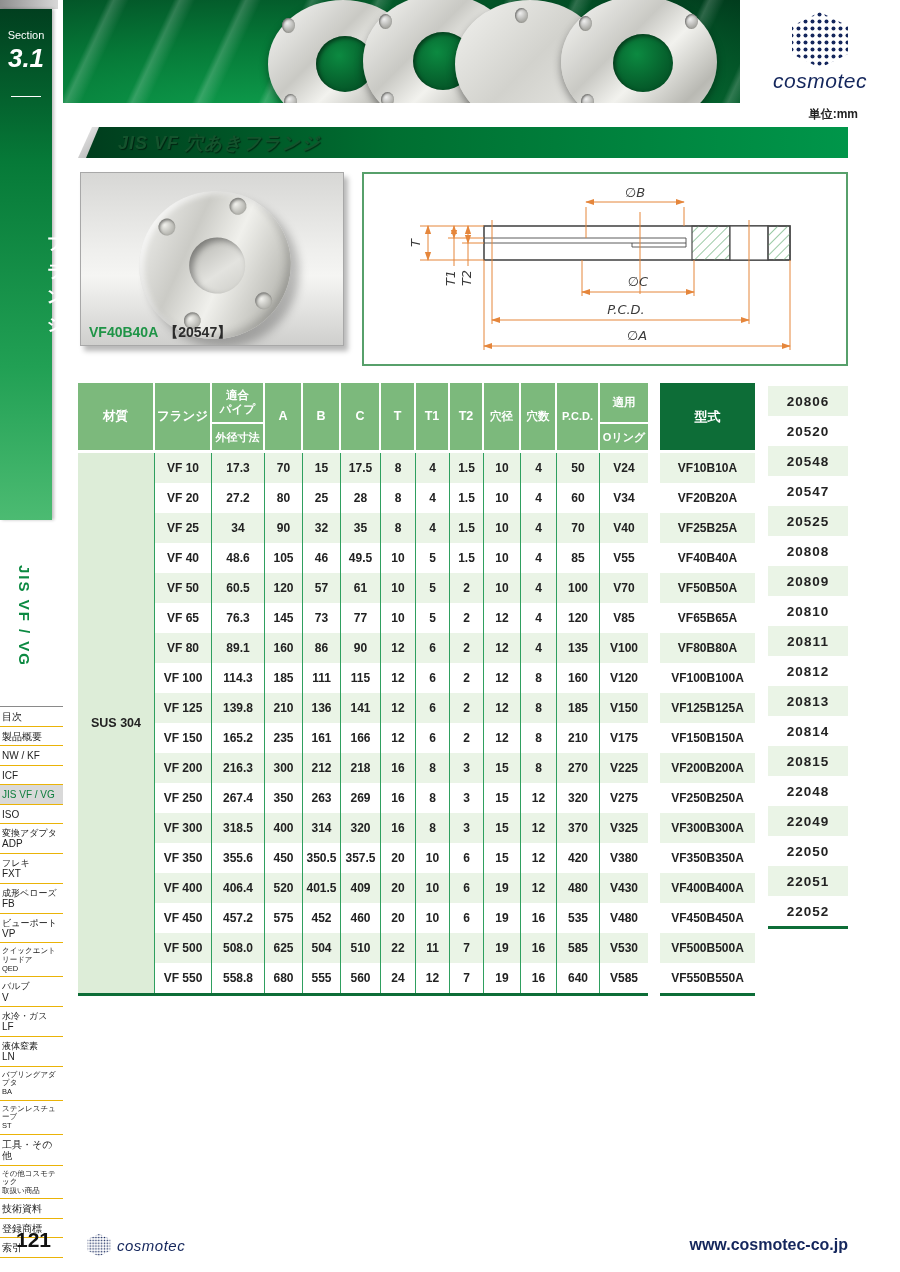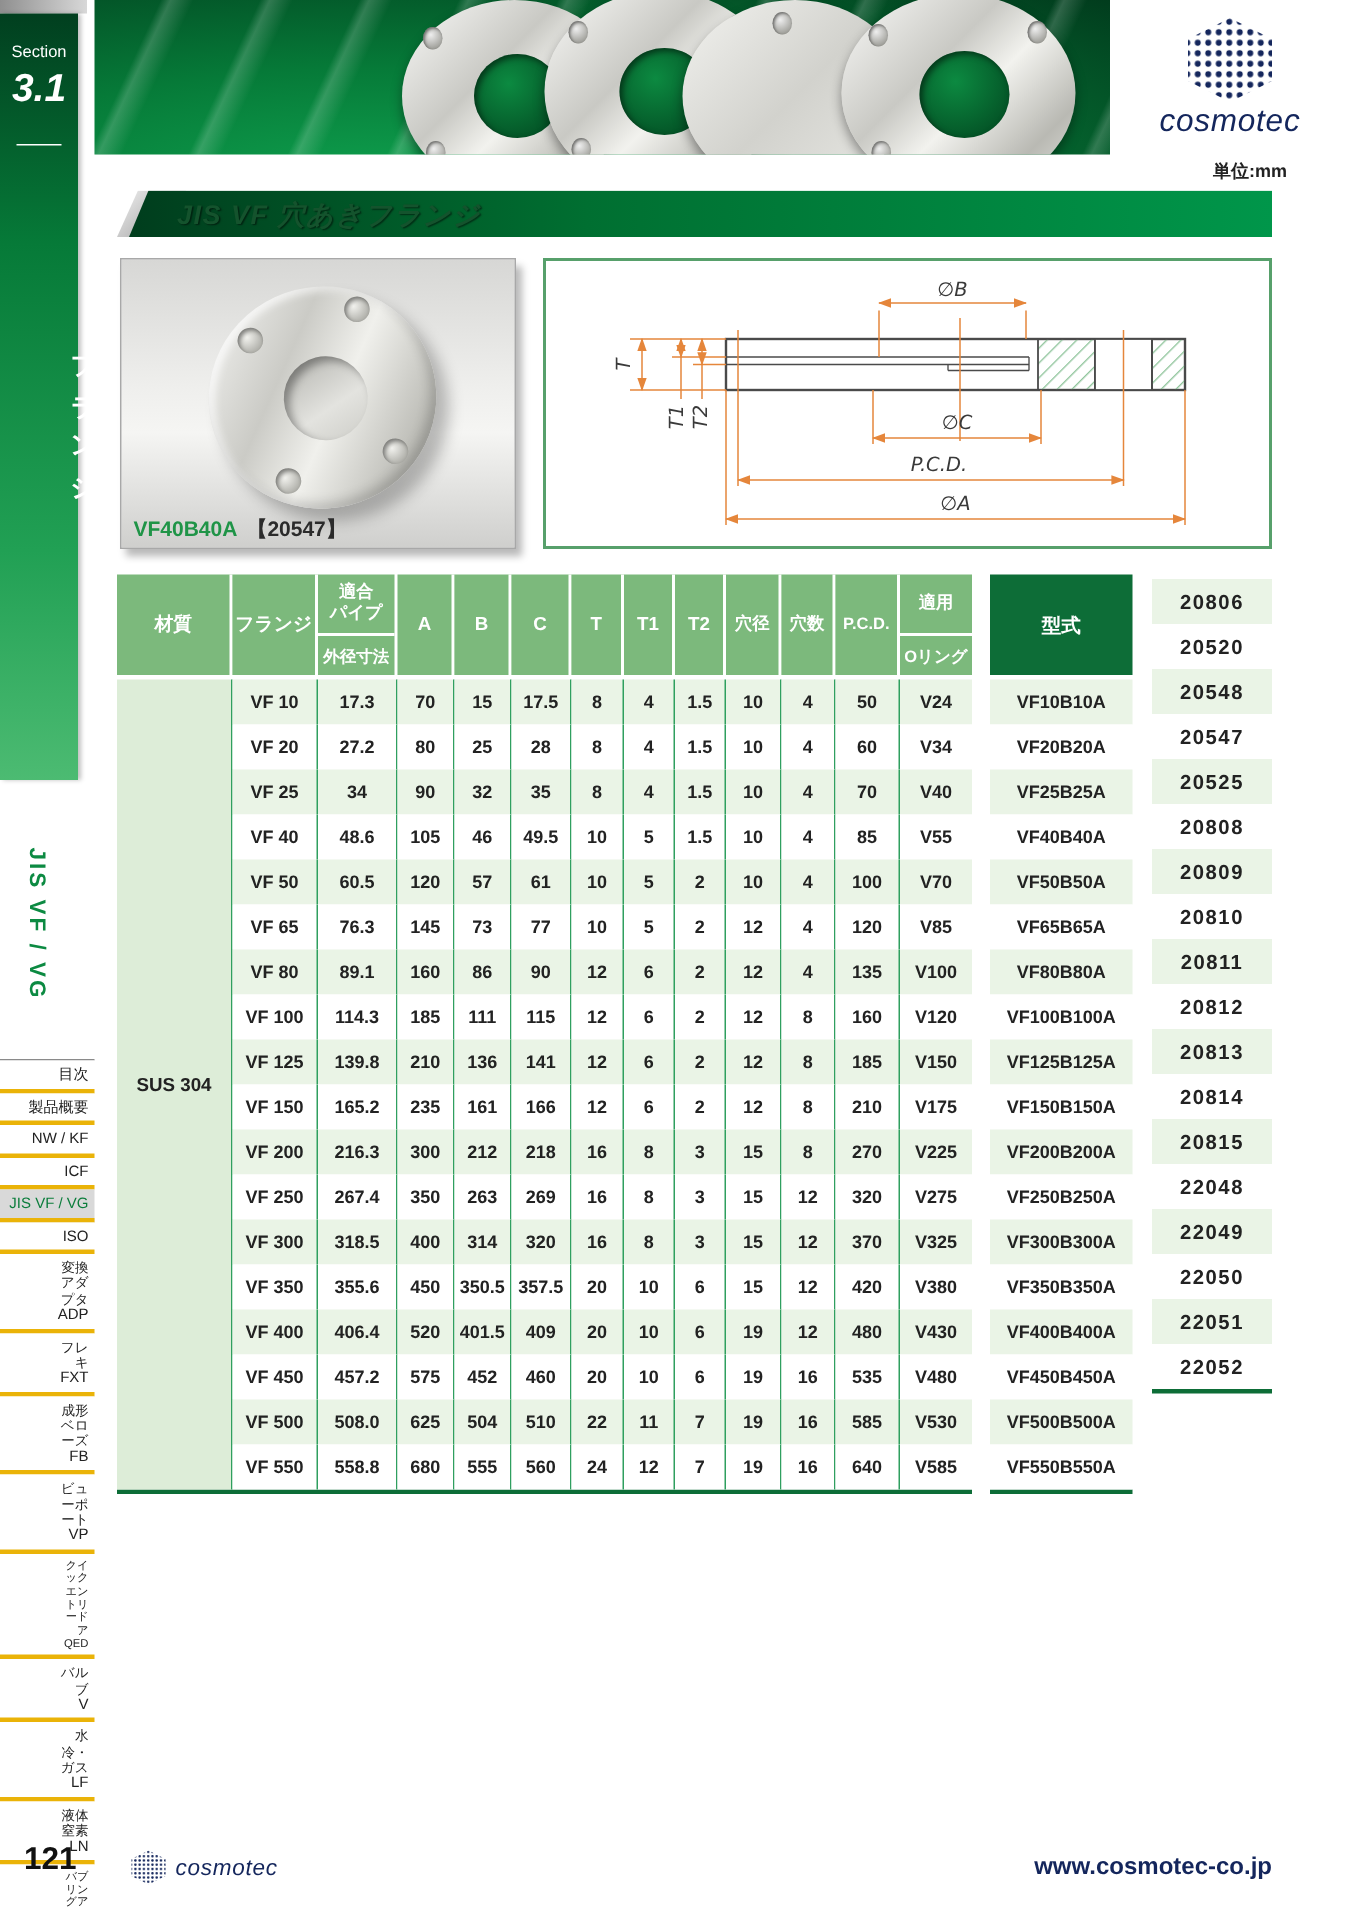--- a/index.html
+++ b/index.html
@@ -15,23 +15,23 @@
   .section-word { display:block; text-align:center; margin-top:20px; color:#fff; font-size:11px; }
   .section-num { display:block; text-align:center; margin-top:2px; color:#fff; font-size:26px;
     font-weight:bold; font-style:italic; }
   .section-divider { width:30px; height:1px; background:#fff; margin:22px auto 0 auto; }
   .side-vertical-jp { position:absolute; left:0; top:160px; width:52px; text-align:center;
     writing-mode:vertical-rl; text-orientation:upright; color:#fff; font-weight:bold;
     font-size:17px; letter-spacing:7px; height:220px; margin:0 auto; left:15px; }
   .side-category { position:absolute; left:16px; top:565px; writing-mode:vertical-rl;
     color:#0c8a42; font-weight:bold; font-size:15px; letter-spacing:2px; }
   .side-menu { position:absolute; left:0; top:706px; width:63px; border-top:1px solid #8a8a8a; }
-  .menu-item { text-align:right; padding:4px 4px 3px 2px; border-bottom:3px solid #eab308;
+  .menu-item { text-align:left; padding:4px 4px 3px 2px; border-bottom:1px solid #eab308;
     color:#222; line-height:1.15; background:#fff; }
-  .menu-item .l1 { display:block; font-size:9px;margin-left:36px; }
+  .menu-item .l1 { display:block; font-size:9px; }
   .menu-item .l2 { display:block; font-size:10px; }
   .menu-item.xs .l1, .menu-item.xs .l2 { font-size:7.5px; }
   .menu-item.one .l2 { font-size:10px; }
   .menu-item.active { background:#d9d9d9; color:#0c7d3c; }
   .page-number { position:absolute; left:16px; top:1228px; font-size:21px; font-weight:bold; color:#111; }
 
   
   .banner { position:absolute; left:63px; top:0; width:677px; height:103px; overflow:hidden;
     background:
       repeating-linear-gradient(115deg, rgba(255,255,255,0) 0 40px, rgba(255,255,255,.18) 46px, rgba(255,255,255,0) 60px),
@@ -54,21 +54,21 @@
   .title-bar { position:absolute; left:78px; top:127px; width:770px; height:31px; }
   .title-silver { position:absolute; left:0; top:0; width:46px; height:31px;
     background:linear-gradient(135deg,#f2f2f2,#8f8f8f); clip-path:polygon(14px 0,46px 0,32px 100%,0 100%); }
   .title-green { position:absolute; left:8px; top:0; width:762px; height:31px;
     background:linear-gradient(90deg,#003d1d 0%,#006f31 40%,#00964a 100%);
     clip-path:polygon(13px 0,100% 0,100% 100%,0 100%); }
   .title-text { position:absolute; left:40px; top:4px; color:#14532d; font-weight:bold; font-style:italic;
     font-size:18px; letter-spacing:1px; text-shadow:1px 1px 1px rgba(0,0,0,.5); }
 
   
-  .photo-box { position:absolute; left:80px; top:172px; width:264px; height:194px;
+  .photo-box { position:absolute; left:80px; top:172px; width:264px; height:174px;
     border:1px solid #a8a8a8; box-shadow:4px 5px 5px rgba(0,0,0,.28);
     background:linear-gradient(180deg,#d7d7d5 0%,#efefed 45%,#f5f5f3 60%,#cfcfcd 100%); overflow:hidden; }
   .photo-flange { position:absolute; left:58px; top:18px; width:152px; height:148px; border-radius:50%;
     transform:rotate(-14deg); 
     background:linear-gradient(128deg,#f8f8f6 0%,#cbcbc6 35%,#f0f0ec 55%,#b8b8b2 85%,#dcdcd8 100%);
     box-shadow:6px 10px 10px rgba(0,0,0,.25), inset -3px -4px 8px rgba(0,0,0,.18), inset 3px 3px 6px rgba(255,255,255,.8); }
   .photo-flange .chole { position:absolute; left:50px; top:47px; width:56px; height:56px; border-radius:50%;
     background:linear-gradient(160deg,#b5b5b0,#e3e3df 60%,#cfcfca);
     box-shadow:inset 3px 4px 6px rgba(0,0,0,.35); }
   .photo-flange .bhole { position:absolute; width:17px; height:17px; border-radius:50%;

